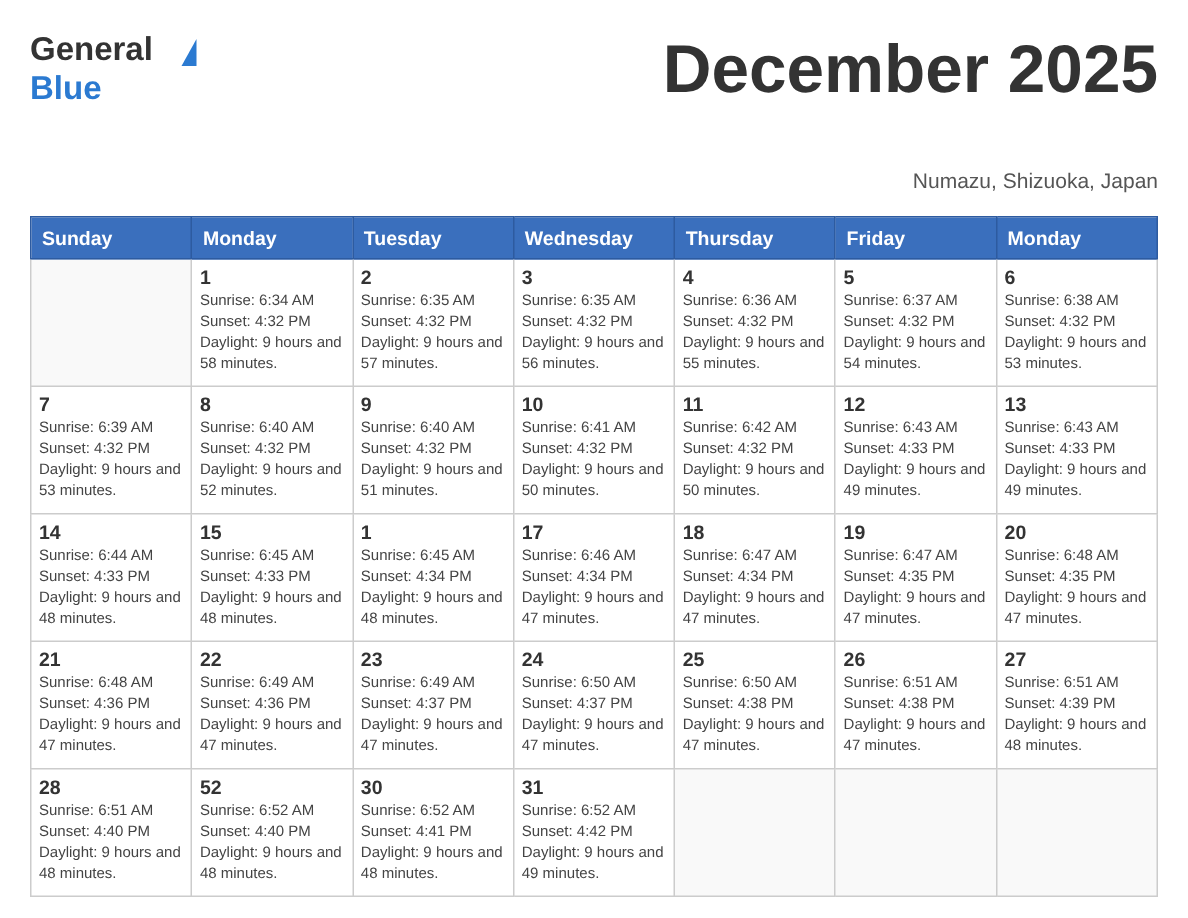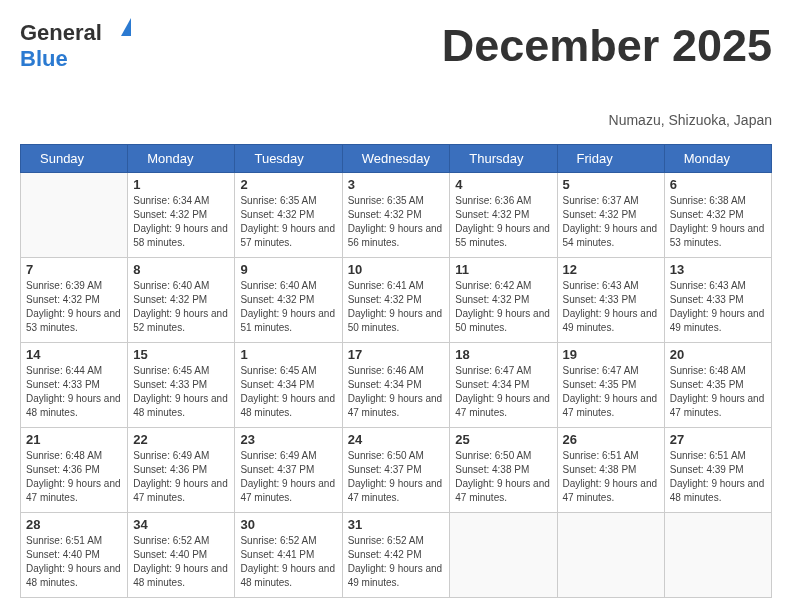--- a/index.html
+++ b/index.html
@@ -16,21 +16,21 @@
       align-items: flex-start;
       margin-bottom: 16px;
     }
     .logo {
       display: flex;
       flex-direction: column;
       align-items: flex-start;
     }
     .logo-text {
       display: flex;
-      align-items: flex-start;
+      align-items: flex-end;
       gap: 17px;
     }
     .logo-general {
       font-size: 22px;
       font-weight: bold;
       color: #333;
     }
     .logo-blue {
       font-size: 22px;
       font-weight: bold;
@@ -61,22 +61,22 @@
     }
     .calendar {
       width: 100%;
       border-collapse: collapse;
       border: 1px solid #ccc;
     }
     .calendar th {
       background-color: #3a6fbd;
       color: #fff;
       font-size: 13px;
-      font-weight: normal;
-      padding: 6px 19px;
+      font-weight: bold;
+      padding: 6px 7px;
       text-align: left;
       border: 1px solid #2d5ba0;
     }
     .calendar td {
       vertical-align: top;
       border: 1px solid #ccc;
       padding: 4px 5px;
       width: 107px;
       min-height: 80px;
     }
@@ -245,21 +245,21 @@
           <span class="day-number">27</span>
           <div class="day-info">Sunrise: 6:51 AM<br>Sunset: 4:39 PM<br>Daylight: 9 hours and 48 minutes.</div>
         </td>
       </tr>
       <tr class="week-row">
         <td>
           <span class="day-number">28</span>
           <div class="day-info">Sunrise: 6:51 AM<br>Sunset: 4:40 PM<br>Daylight: 9 hours and 48 minutes.</div>
         </td>
         <td>
-          <span class="day-number">34</span>
+          <span class="day-number">52</span>
           <div class="day-info">Sunrise: 6:52 AM<br>Sunset: 4:40 PM<br>Daylight: 9 hours and 48 minutes.</div>
         </td>
         <td>
           <span class="day-number">30</span>
           <div class="day-info">Sunrise: 6:52 AM<br>Sunset: 4:41 PM<br>Daylight: 9 hours and 48 minutes.</div>
         </td>
         <td>
           <span class="day-number">31</span>
           <div class="day-info">Sunrise: 6:52 AM<br>Sunset: 4:42 PM<br>Daylight: 9 hours and 49 minutes.</div>
         </td>

